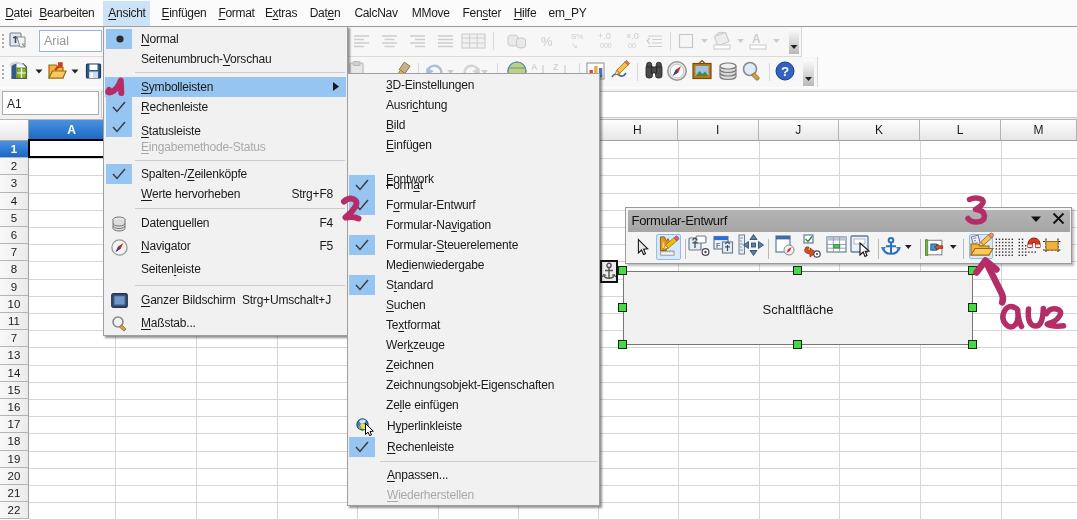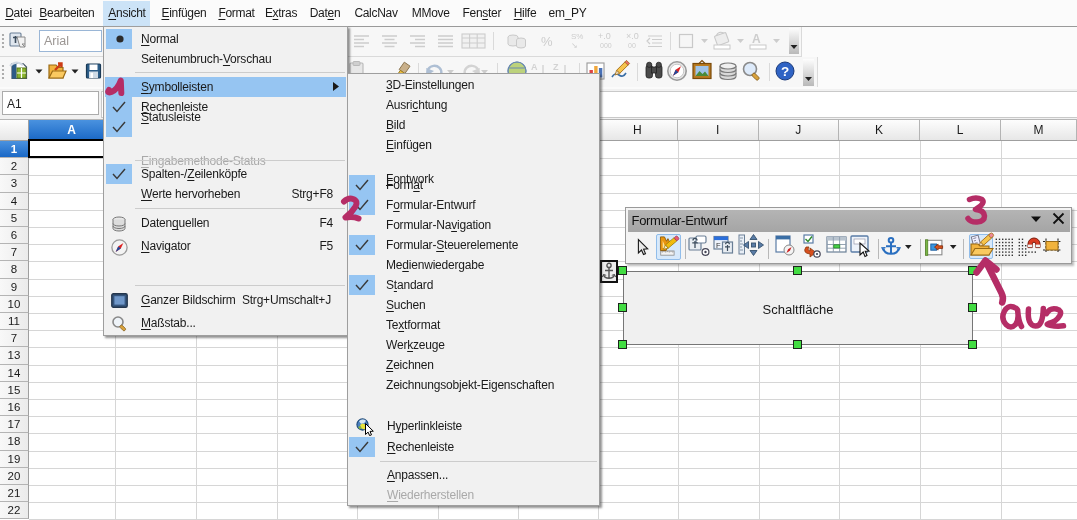--- a/index.html
+++ b/index.html
@@ -579,24 +579,24 @@
   <svg class="abs" style="left:2px;top:69.5px" width="26" height="20">
       <path d="M7,10 L11,14.5 L19,5" stroke="#3a3a3a" stroke-width="1.45" fill="none"></path>
     </svg>
   <div class="mi" style="top:69.5px;height:20px;line-height:20px;">
       <span class="lab" style="left:36px"><u>R</u>echenleiste</span>
     </div>
   <div class="chk" style="left:2px;top:89.5px;width:26px;height:20px;"></div>
   <svg class="abs" style="left:2px;top:89.5px" width="26" height="20">
       <path d="M7,10 L11,14.5 L19,5" stroke="#3a3a3a" stroke-width="1.45" fill="none"></path>
     </svg>
-  <div class="mi" style="top:80px;height:20px;line-height:20px;padding-left:47px;">
+  <div class="mi" style="top:94px;height:20px;line-height:20px;padding-left:47px;">
       <span class="lab" style="left:36px"><u>S</u>tatusleiste</span>
     </div>
-  <div class="mi dis" style="top:124px;height:20px;line-height:20px;">
+  <div class="mi dis" style="top:110px;height:20px;line-height:20px;">
       <span class="lab" style="left:36px"><u>E</u>ingabemethode-Status</span>
     </div>
   <div class="msep" style="left:31px;right:2px;top:132.5px;"></div>
   <div class="chk" style="left:2px;top:137px;width:26px;height:20px;"></div>
   <svg class="abs" style="left:2px;top:137px" width="26" height="20">
       <path d="M7,10 L11,14.5 L19,5" stroke="#3a3a3a" stroke-width="1.45" fill="none"></path>
     </svg>
   <div class="mi" style="top:137px;height:20px;line-height:20px;">
       <span class="lab" style="left:36px">Spalten-/<u>Z</u>eilenköpfe</span>
     </div>
@@ -605,20 +605,23 @@
       <span class="sc">Strg+F8</span>
     </div>
   <div class="msep" style="left:31px;right:2px;top:180.5px;"></div>
   <div class="mi" style="top:185px;height:23px;line-height:23px;">
       <span class="lab" style="left:36px">Daten<u>q</u>uellen</span>
       <span class="sc">F4</span>
     </div>
   <div class="mi" style="top:208px;height:23px;line-height:23px;">
       <span class="lab" style="left:36px"><u>N</u>avigator</span>
       <span class="sc">F5</span>
+    </div>
+  <div class="mi" style="top:231px;height:23px;line-height:23px;">
+      <span class="lab" style="left:36px">Seiten<u>l</u>eiste</span>
     </div>
   <div class="msep" style="left:31px;right:2px;top:258px;"></div>
   <div class="mi" style="top:262px;height:23px;line-height:23px;">
       <span class="lab" style="left:36px"><u>G</u>anzer Bildschirm&nbsp;&nbsp;Strg+Umschalt+J</span>
     </div>
   <div class="mi" style="top:285px;height:23px;line-height:23px;">
       <span class="lab" style="left:36px"><u>M</u>aßstab...</span>
     </div>
 
   <svg class="abs" style="left:7px;top:189px" width="16" height="16" viewBox="0 0 16 16">
@@ -698,20 +701,23 @@
     </div>
     <div class="mi" style="top:281px;height:20px;line-height:20px;">
       <span class="lab" style="left:37px"><u>Z</u>eichnen</span>
     </div>
     <div class="mi" style="top:261px;height:20px;line-height:20px;">
       <span class="lab" style="left:37px">Wer<u>k</u>zeuge</span>
     </div>
     <div class="mi" style="top:301px;height:20px;line-height:20px;">
       <span class="lab" style="left:37px">Zeichnungsobjekt-Eigenschaften</span>
     </div>
+    <div class="mi" style="top:321px;height:20px;line-height:20px;">
+      <span class="lab" style="left:37px">Ze<u>l</u>le einfügen</span>
+    </div>
     <svg class="abs" style="left:8px;top:344px" width="26" height="18" viewBox="0 0 26 18">
       <circle cx="6.5" cy="6.5" r="5.6" fill="#4a80c0" stroke="#1e4a7a" stroke-width="1.1"></circle>
       <path d="M3,3.2 a5,5 0 0 1 7,-0.5 l-2,2.5 l-3,0.5 Z" fill="#d8e8f4"></path>
       <path d="M4,7 l2.5,-1.5 l3,1 l1.5,2.5 l-2.5,2.5 l-3,-1 Z" fill="#e8e23a"></path>
       <path d="M2,9 l2,-1 l1.5,2 l-1.5,1.5 Z" fill="#8ab83a"></path>
       <path d="M9.5,5.5 L9.5,16.5 L12.1,14.1 L13.6,17.6 L15.5,16.8 L14,13.4 L17.3,13.2 Z" fill="#fff" stroke="#000" stroke-width="1"></path>
     </svg>
     <div class="mi" style="top:341px;height:22px;line-height:22px;">
       <span class="lab" style="left:38px">H<u>y</u>perlinkleiste</span>
     </div>

